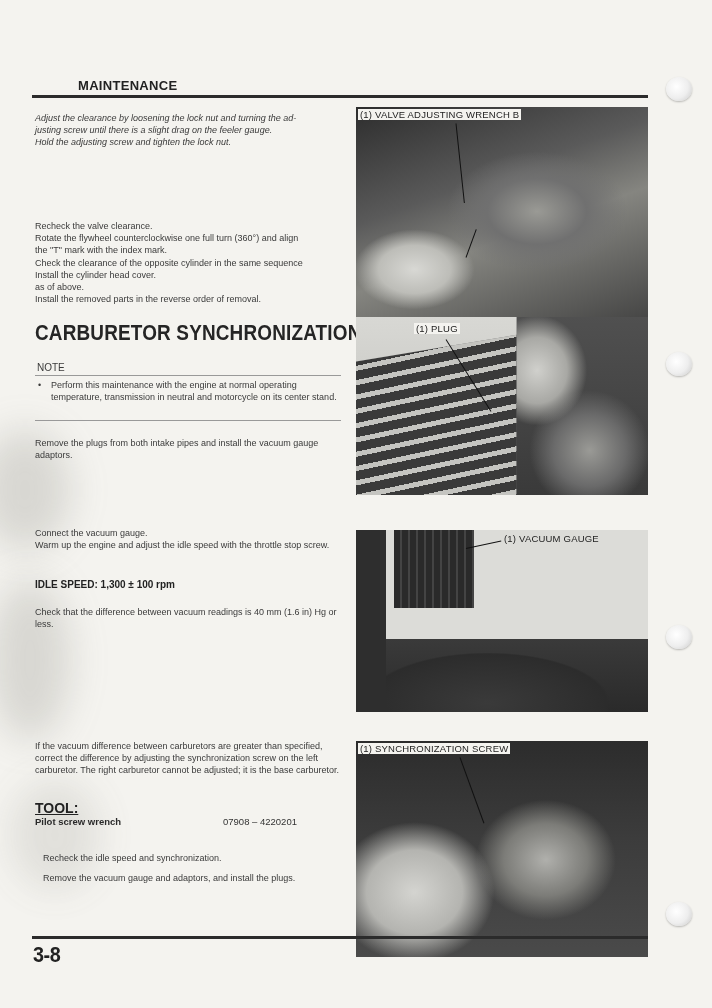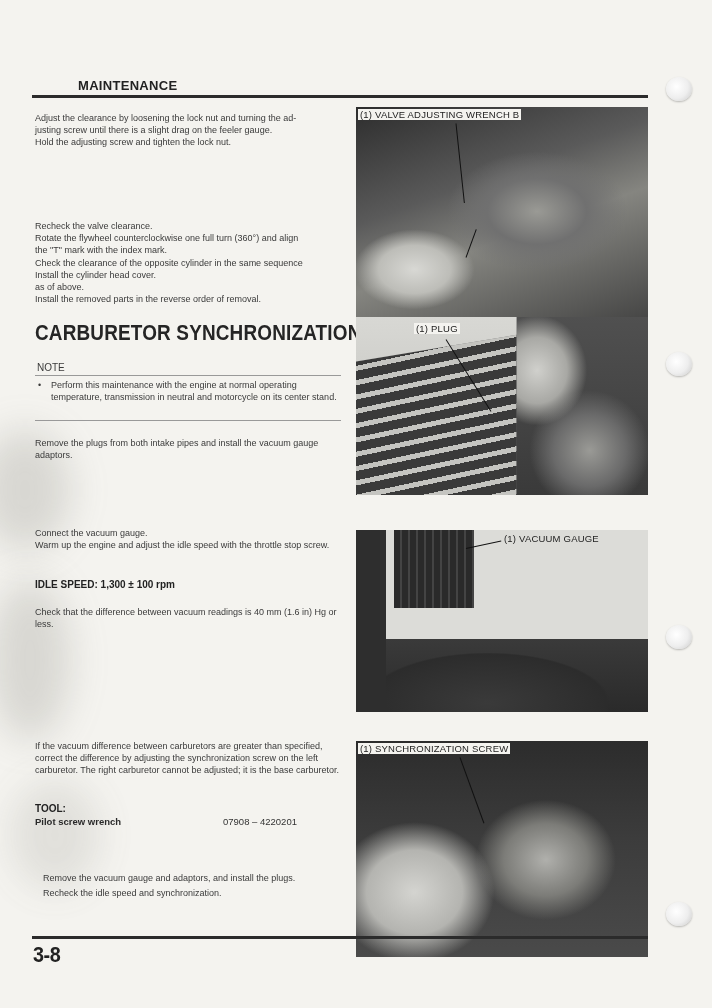--- a/index.html
+++ b/index.html
@@ -72,21 +72,21 @@
   <div class="smudge" style="left:10px;top:780px;width:90px;height:110px;opacity:0.7"></div>
 
   <div class="punch" style="top:77px;"></div>
   <div class="punch" style="top:352px;"></div>
   <div class="punch" style="top:625px;"></div>
   <div class="punch" style="top:902px;"></div>
 
   <div class="header-title">MAINTENANCE</div>
   <div class="rule top"></div>
 
-  <div class="text" style="top:112px;">
+  <div class="text" style="top:112px;font-style:italic;">
     <p>Adjust the clearance by loosening the lock nut and turning the ad-</p>
     <p>justing screw until there is a slight drag on the feeler gauge.</p>
     <p>Hold the adjusting screw and tighten the lock nut.</p>
   </div>
 
 
   <div class="text" style="top:220px;">
     <p>Recheck the valve clearance.</p>
     <p>Rotate the flywheel counterclockwise one full turn (360°) and align</p>
     <p>the "T" mark with the index mark.</p>
@@ -110,28 +110,28 @@
     <p>Warm up the engine and adjust the idle speed with the throttle stop screw.</p>
   </div>
 
   <div class="text spec" style="top:579px;">IDLE SPEED: 1,300 ± 100 rpm</div>
 
   <div class="text" style="top:606px;">Check that the difference between vacuum readings is 40 mm (1.6 in) Hg or less.</div>
 
   <div class="text" style="top:740px;">If the vacuum difference between carburetors are greater than specified, correct the difference by adjusting the synchronization screw on the left carburetor. The right carburetor cannot be adjusted; it is the base carburetor.</div>
 
   <div class="text" style="top:802px;">
-    <div class="bold" style="font-size:10px;line-height:13px;">TOOL:</div>
+    <div class="bold" style="font-size:14px;line-height:13px;text-decoration:underline;">TOOL:</div>
     <div class="tool-row">
       <span class="name">Pilot screw wrench</span>
       <span class="code">07908 – 4220201</span>
     </div>
   </div>
 
-  <div class="text" style="top:887px;padding-left:8px;">Recheck the idle speed and synchronization.</div>
+  <div class="text" style="top:852px;padding-left:8px;">Recheck the idle speed and synchronization.</div>
   <div class="text" style="top:872px;padding-left:8px;">Remove the vacuum gauge and adaptors, and install the plugs.</div>
 
   <div class="photo" style="top:107px;height:232px;">
     <div class="bg" style="background:
       radial-gradient(ellipse 60px 40px at 20% 70%, #d8d8d4 0%, #bdbdb8 60%, transparent 100%),
       radial-gradient(ellipse 90px 60px at 62% 45%, #9a9a95 0%, #707070 55%, transparent 100%),
       linear-gradient(160deg, #2d2d2d 0%, #5a5a5a 35%, #858580 55%, #3c3c3c 100%);"></div>
     <div class="callout" style="left:2px;top:2px;">(1) VALVE ADJUSTING WRENCH B</div>
     <div class="leader" style="left:100px;top:16px;width:80px;transform:rotate(84deg);"></div>
     <div class="callout" style="right:0;bottom:1px;">(2) VALVE ADJUSTING WRENCH, 8 x 9 mm</div>

